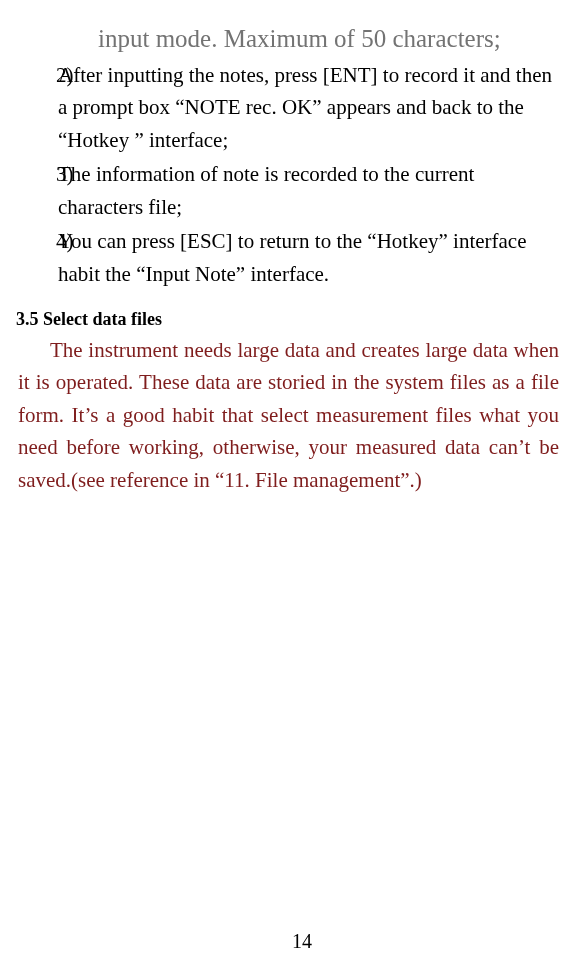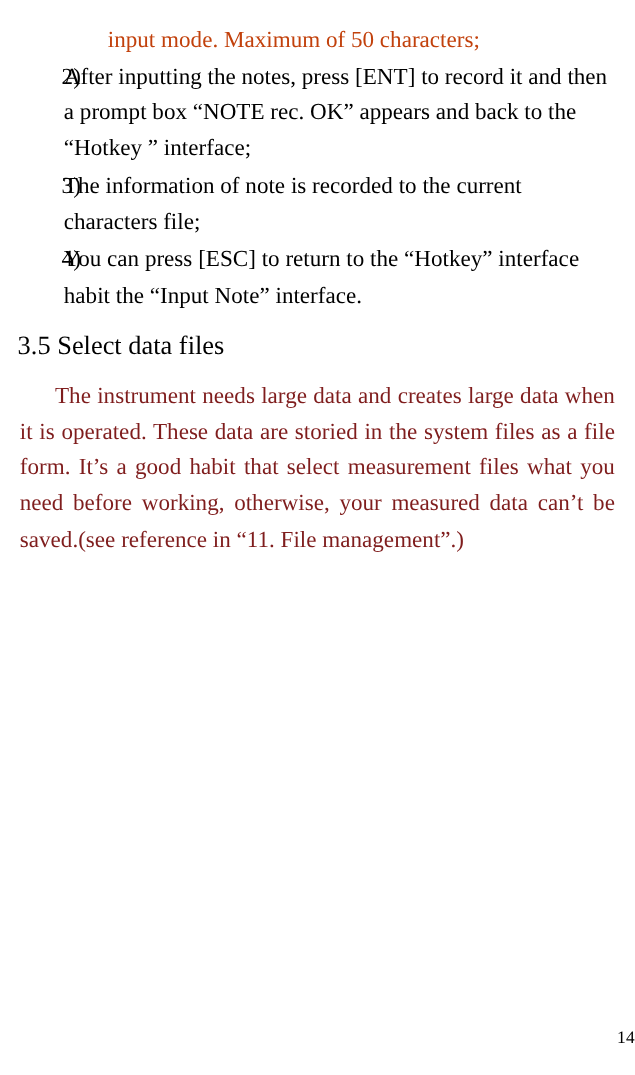--- a/index.html
+++ b/index.html
@@ -31,46 +31,46 @@
       text-align: left;
       padding-left: 40px;
     }
     .list-text {
       flex: 1;
       padding-left: 0px;
     }
     .indent-first {
       padding-left: 82px;
       line-height: 1.55;
-      font-size: 21px;
-      color: #c2410c;
+      font-size: 25px;
+      color: #737373;
     }
     .section-heading {
-      font-size: 24px;
-      font-weight: normal;
+      font-size: 18px;
+      font-weight: bold;
       color: #000;
       margin-top: 18px;
-      margin-bottom: 14px;
+      margin-bottom: 4px;
       padding-left: 0;
     }
     .paragraph {
       font-size: 21px;
       color: #7f1d1d;
       line-height: 1.55;
       text-align: justify;
       text-indent: 32px;
       padding: 0 2px;
     }
     .page-number {
       position: absolute;
       bottom: 24px;
       left: 0;
       right: 0;
-      text-align: right;
-      font-size: 16px;
+      text-align: center;
+      font-size: 20px;
       color: #000;
       padding-left: 27px;
     }
   </style>
 </head>
 <body>
 
 <div class="content">
 
   <div class="indent-first">input mode. Maximum of 50 characters;</div>

